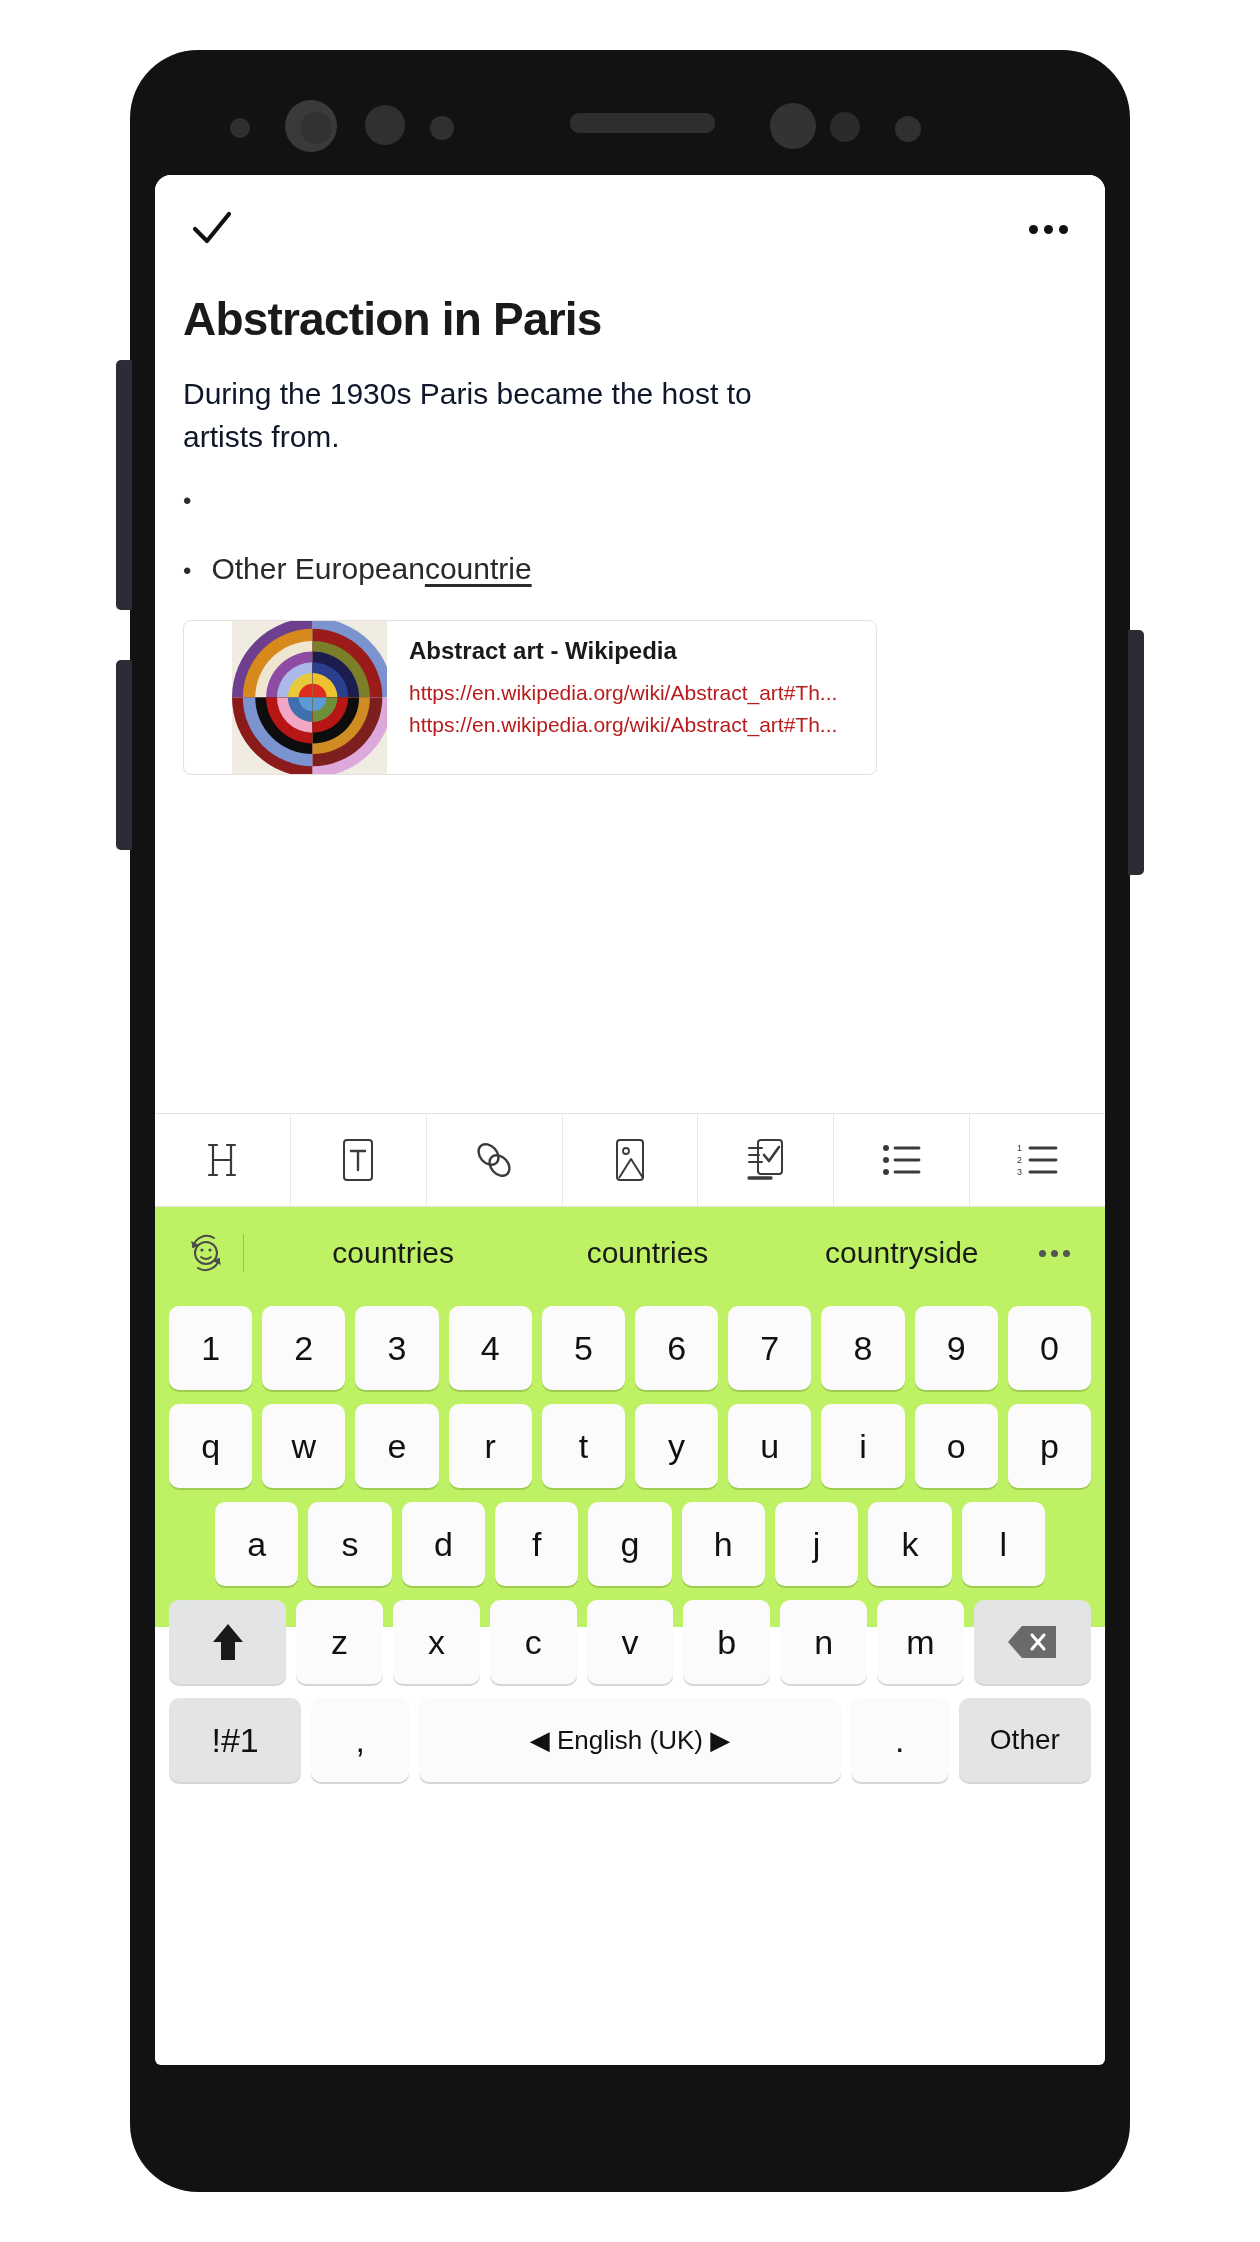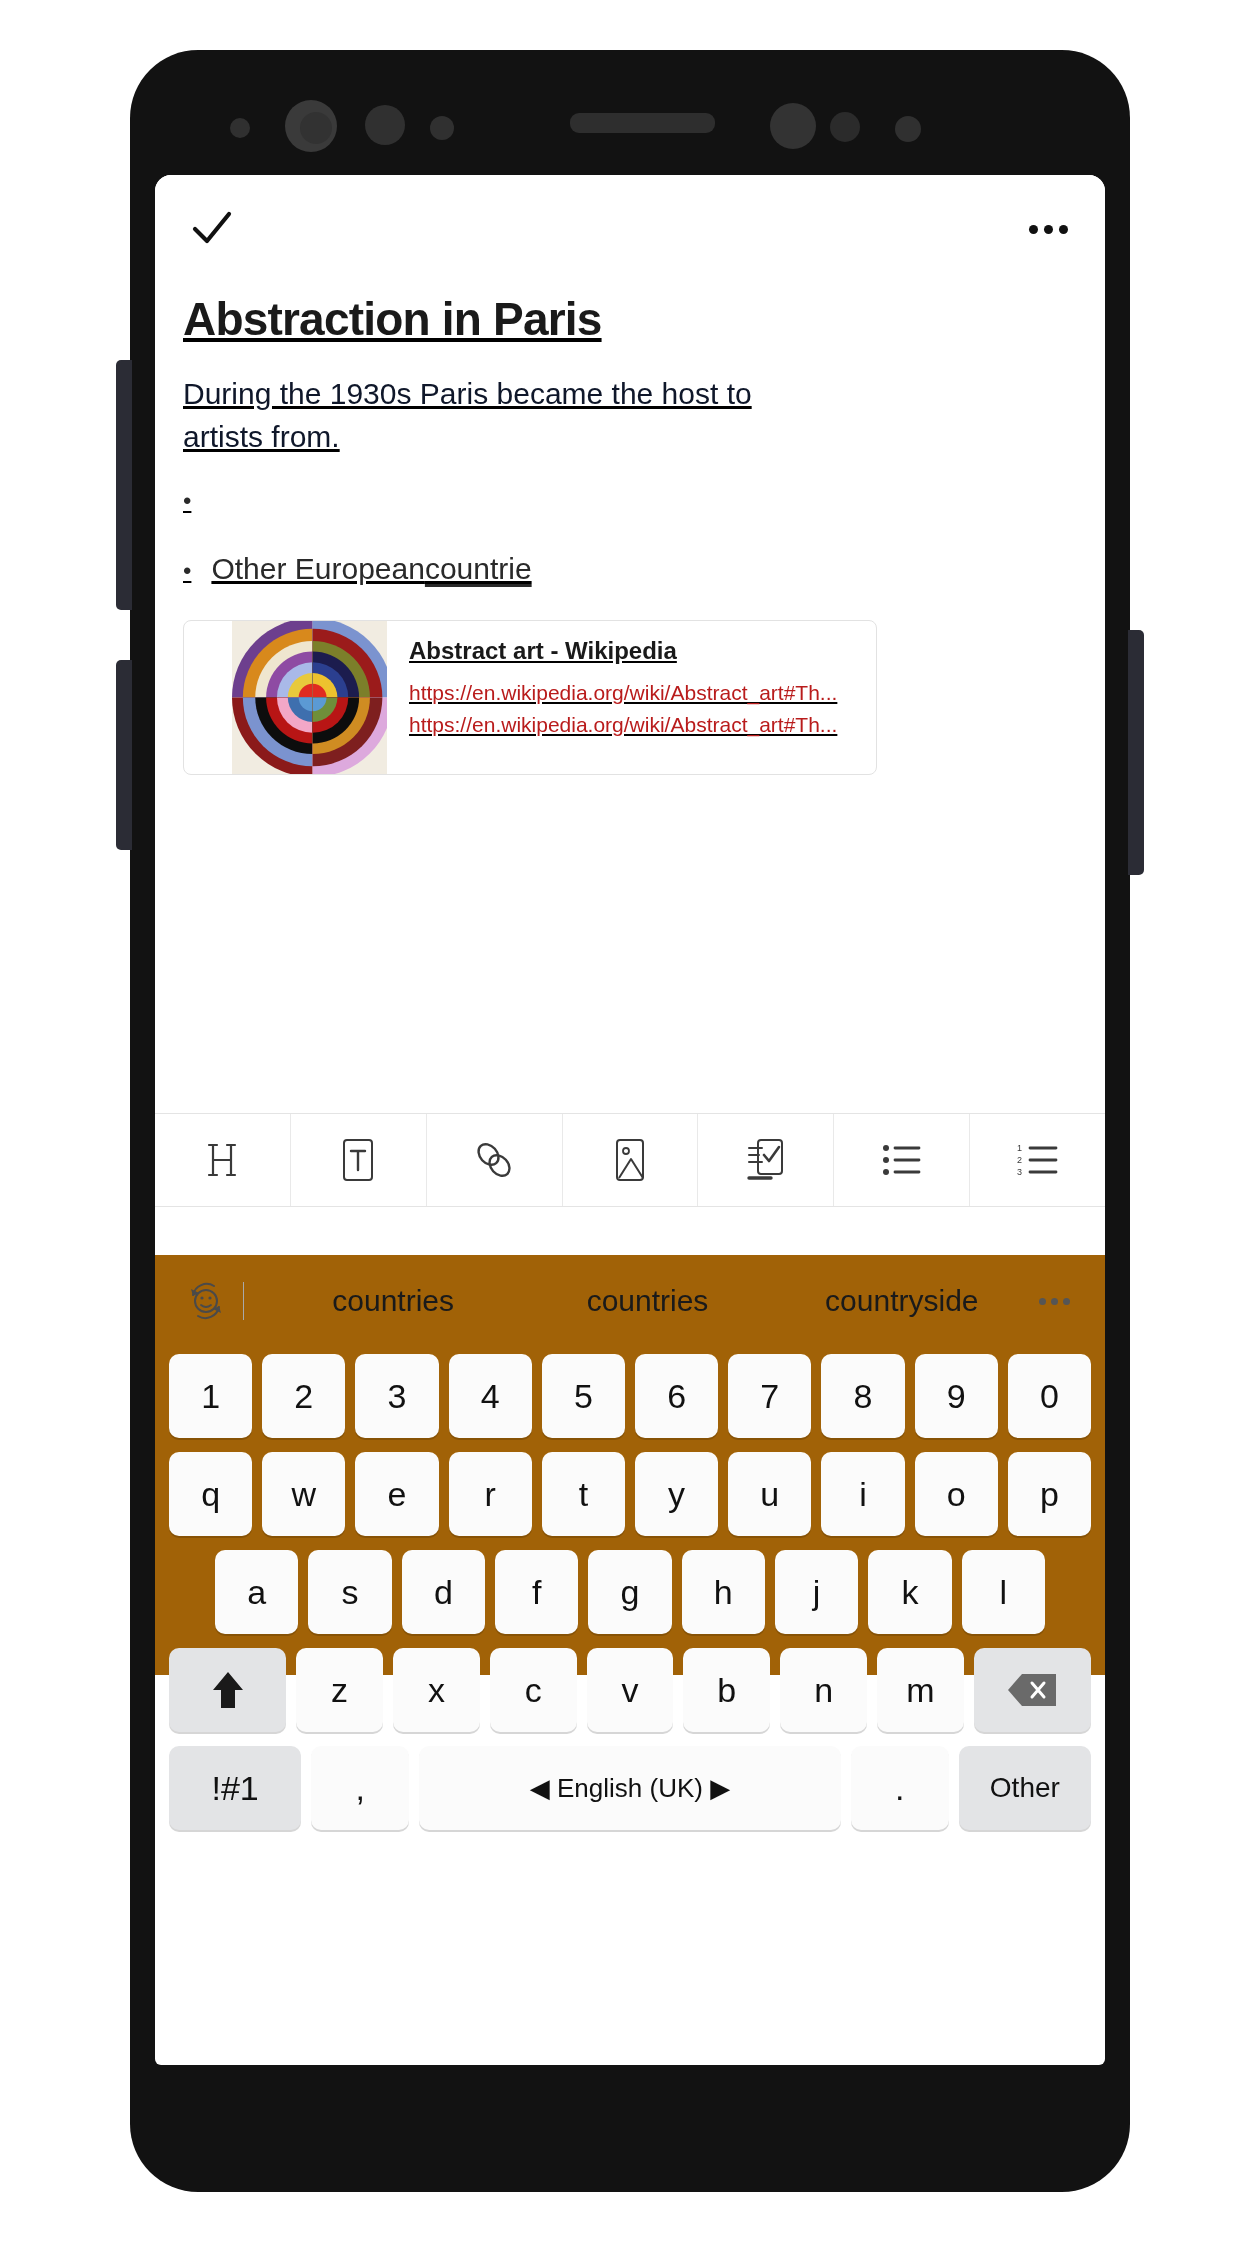--- a/index.html
+++ b/index.html
@@ -87,21 +87,20 @@
     content:""; position:absolute; left:5px; top:-5px; width:8px;height:3px;background:#fff;border-radius:1px;
   }
 
   
   #note-editor {
     background: #fff;
     height: 938px;
     position: relative;
     box-sizing: border-box;
     padding: 0 28px;
-    text-decoration: underline;
   }
   #editor-appbar {
     height: 108px; display: flex; align-items: center; justify-content: space-between;
   }
   #save-check-button { width: 58px; height: 58px; display:flex; align-items:center; justify-content:center;}
   #overflow-menu-button { width: 58px; height: 46px; display:flex; align-items:center; justify-content:center; gap:6px;}
   #overflow-menu-button span { width: 9px; height: 9px; background:#111; border-radius:50%; display:block;}
 
   #note-title {
     font-size: 46px; font-weight: bold; color: #1a1a1a;
@@ -156,21 +155,21 @@
     display: flex; align-items: stretch;
   }
   .fmt-btn {
     width: 135px; display:flex; align-items:center; justify-content:center;
     border-right: 1px solid #e9e9e9;
   }
   .fmt-btn:last-child{ border-right: none; }
   .fmt-btn svg { display:block; }
 
   
-  #keyboard { background: #a16207; height: 420px; padding: 0; margin-top: 48px; }
+  #keyboard { background: #bef264; height: 420px; padding: 0; }
   #suggestion-strip {
     height: 92px; display: flex; align-items: center; padding: 0 24px;
     box-sizing: border-box;
   }
   #emoji-toggle-button { width: 54px; display: flex; align-items:center; justify-content:center;}
   #suggestion-divider { width:1px; height:38px; background:#a9a9a9; margin: 0 22px 0 10px;}
   .suggestion-word {
     flex: 1; text-align:center; font-size: 30px; color:#1a1a1a;
   }
   #suggestion-more { width: 52px; display:flex; align-items:center; justify-content:center; gap:5px; }

